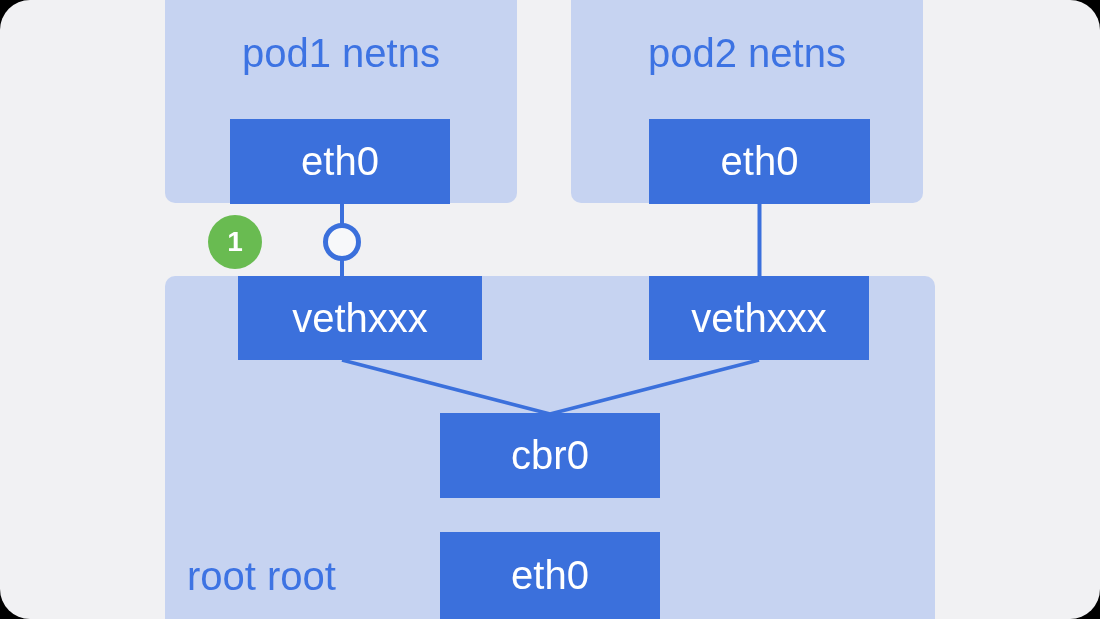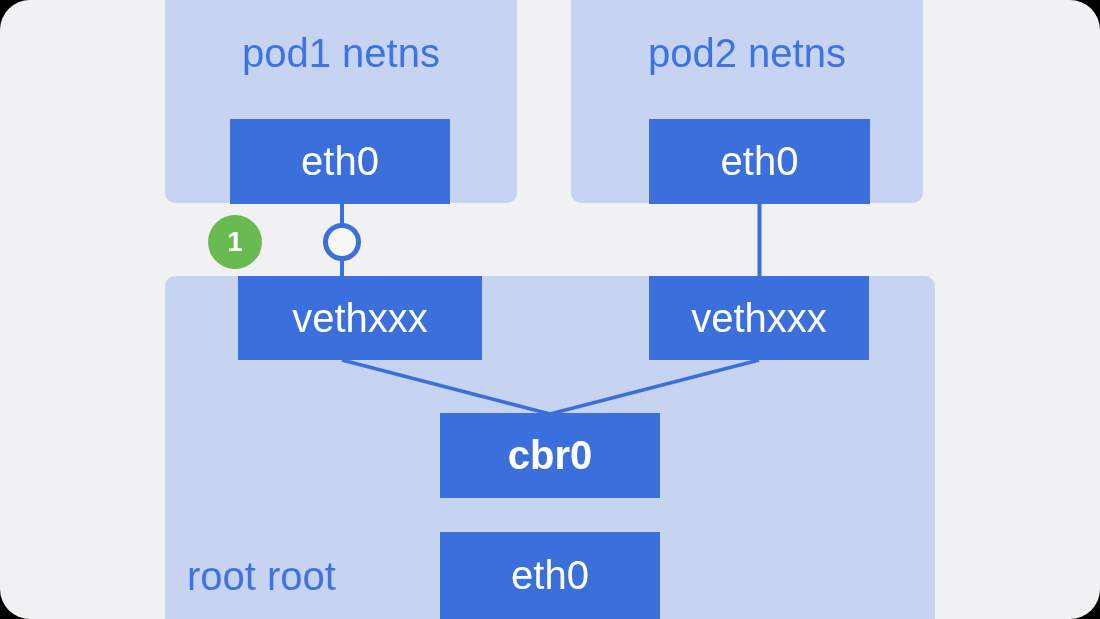--- a/index.html
+++ b/index.html
@@ -116,19 +116,19 @@
   </svg>
 
   <div class="node" style="left:230px; top:119px; width:220px; height:85px;">eth0</div>
 
   <div class="node" style="left:649px; top:119px; width:221px; height:85px;">eth0</div>
 
   <div class="node" style="left:238px; top:276px; width:244px; height:84px;">vethxxx</div>
 
   <div class="node" style="left:649px; top:276px; width:220px; height:84px;">vethxxx</div>
 
-  <div class="node" style="left:440px; top:413px; width:220px; height:85px;font-weight:bold;">cbr0</div>
+  <div class="node" style="left:440px; top:413px; width:220px; height:85px;">cbr0</div>
 
   <div class="node" style="left:440px; top:532px; width:220px; height:87px;">eth0</div>
 
   <div class="badge">1</div>
 
 </div>
 
 </body></html>

